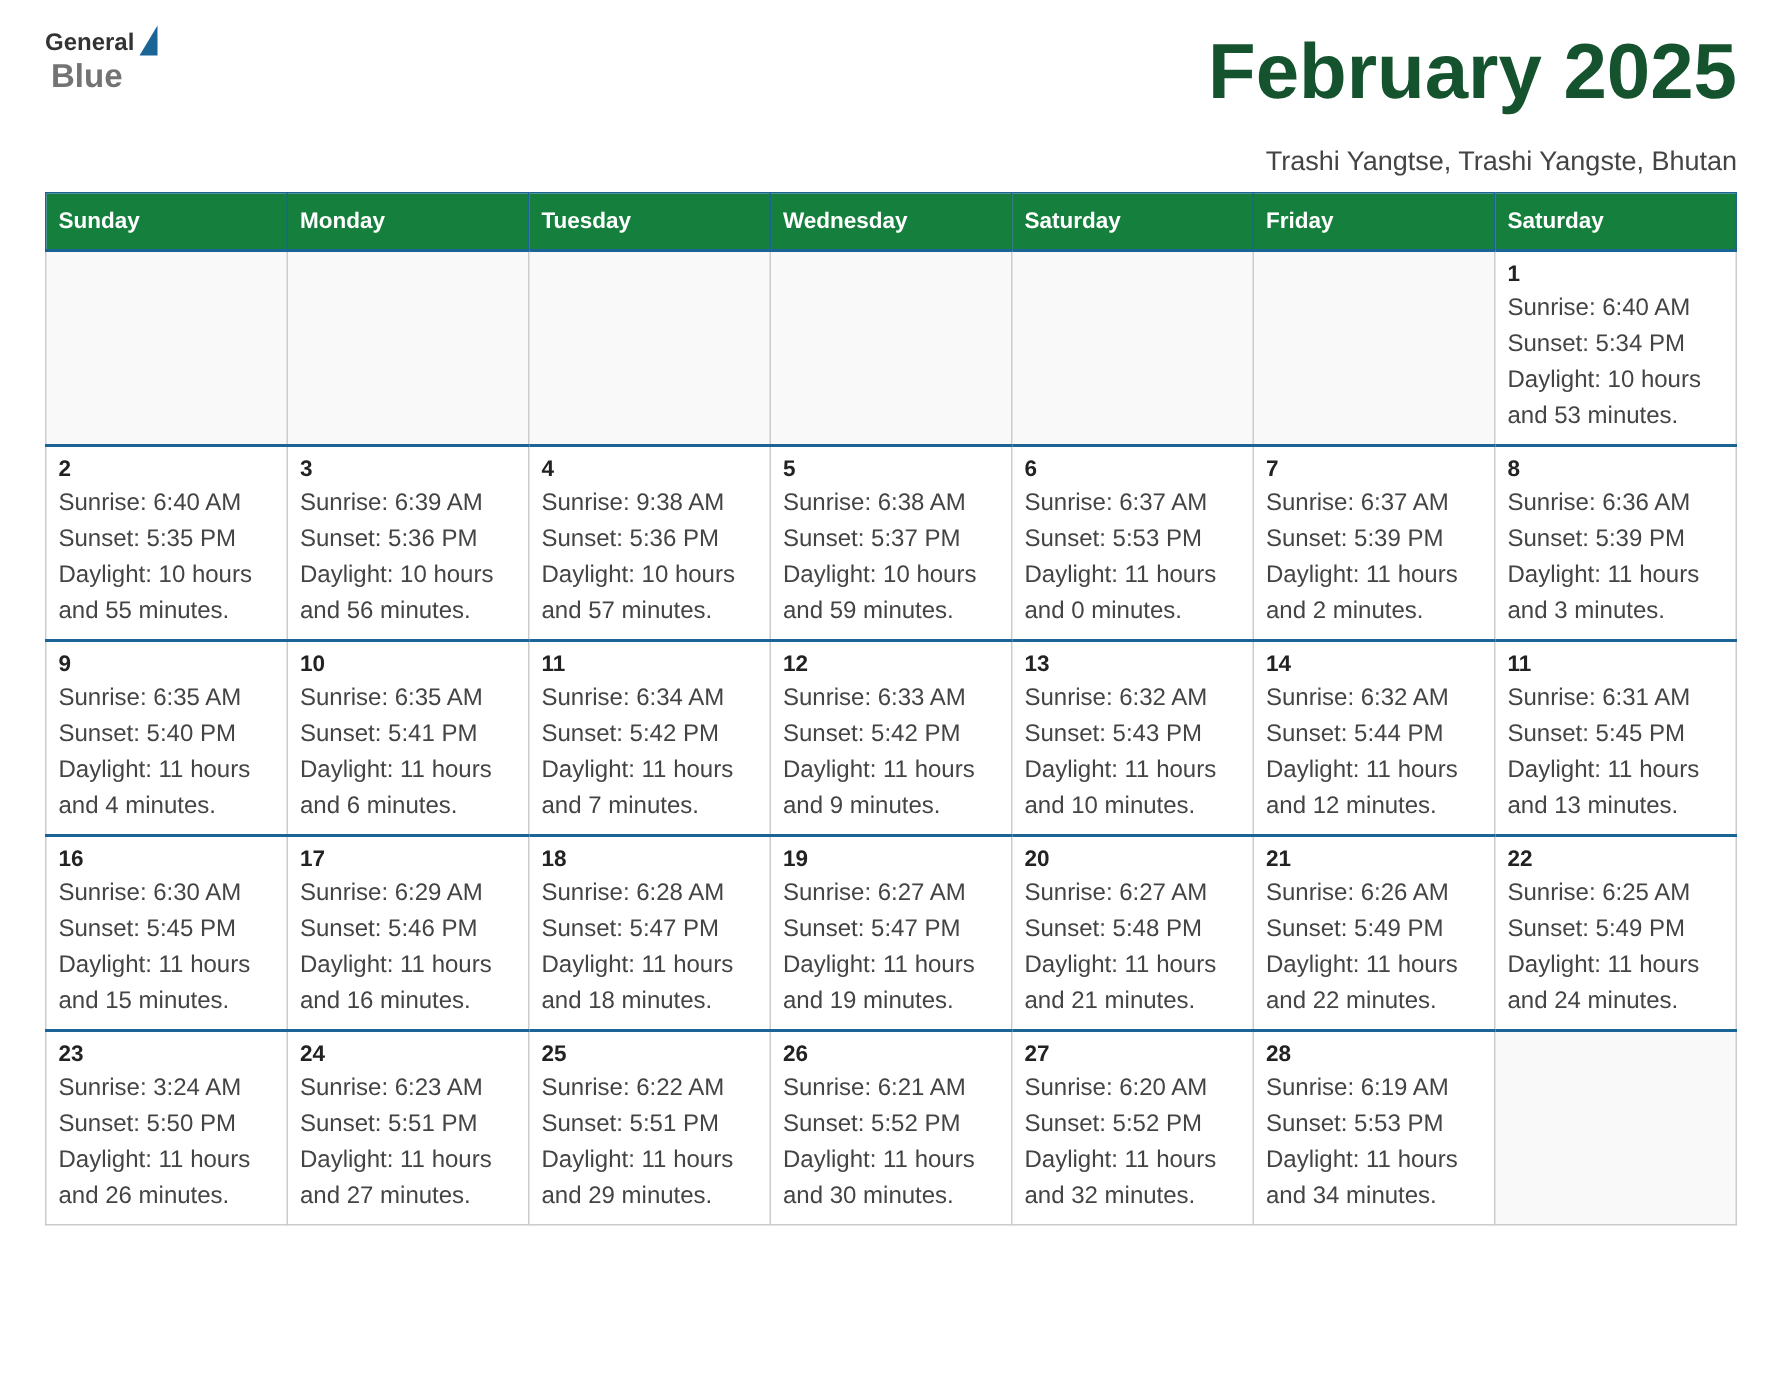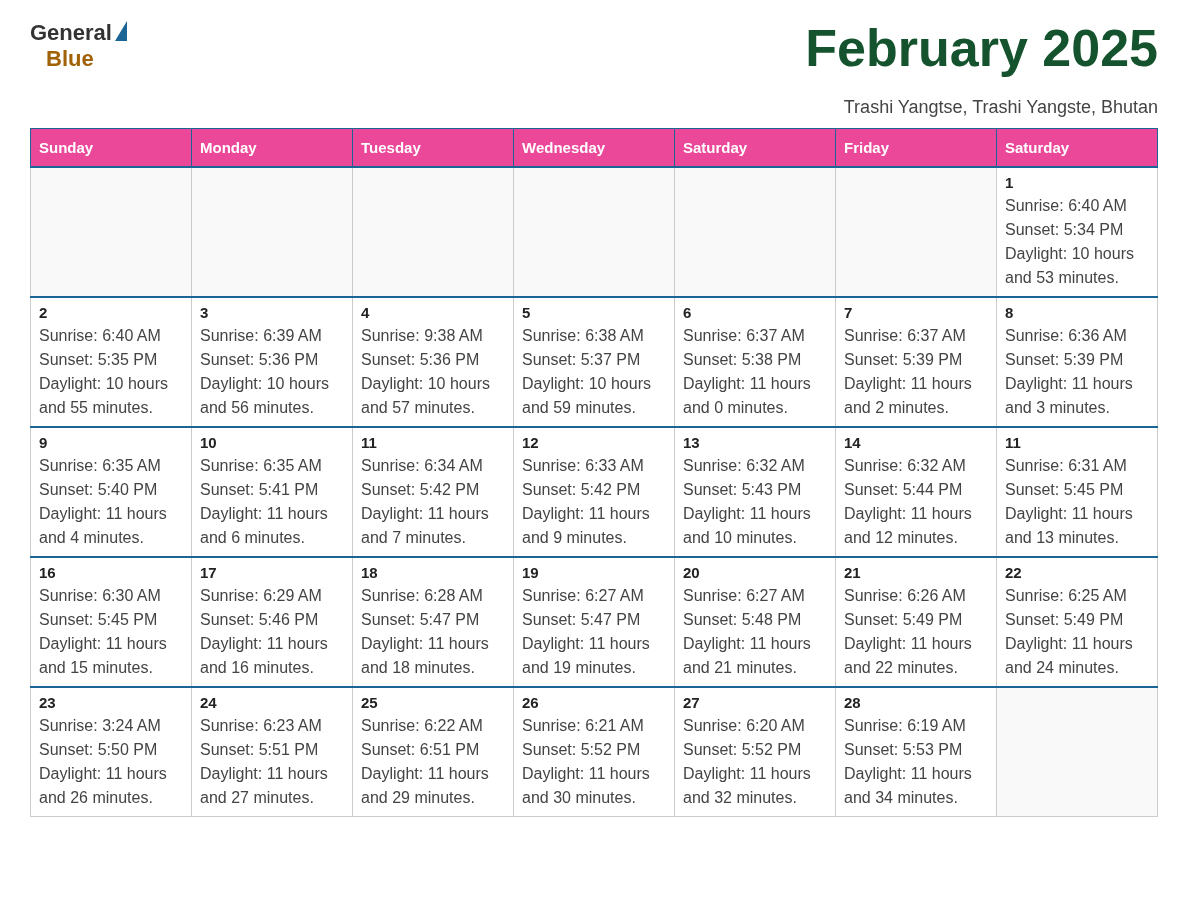--- a/index.html
+++ b/index.html
@@ -19,38 +19,38 @@
     .logo {
       display: flex;
       flex-direction: column;
       align-items: flex-start;
     }
     .logo-top {
       display: flex;
       align-items: center;
     }
     .logo-general {
-      font-size: 22px;
+      font-size: 16px;
       font-weight: bold;
       color: #333;
     }
     .logo-triangle {
       width: 0;
       height: 0;
       border-left: 12px solid transparent;
       border-right: 0px solid transparent;
       border-bottom: 20px solid #1a6496;
       margin-left: 3px;
       margin-top: -4px;
     }
     .logo-bottom {
       font-size: 22px;
       font-weight: bold;
-      color: #a16207;
-      margin-left: 16px;
+      color: #737373;
+      margin-left: 4px;
     }
     .title-section {
       text-align: right;
     }
     .month-year {
       font-size: 52px;
       font-weight: bold;
       color: #14532d;
       line-height: 1.1;
     }
@@ -58,21 +58,21 @@
       font-size: 18px;
       color: #444;
       margin-top: 20px;
     }
     .calendar {
       width: 100%;
       border-collapse: collapse;
       margin-top: 10px;
     }
     .calendar th {
-      background-color: #ec4899;
+      background-color: #15803d;
       color: #fff;
       padding: 10px 8px;
       font-size: 15px;
       font-weight: bold;
       border: 1px solid #1a6496;
       text-align: left;
     }
     .calendar td {
       border: 1px solid #ccc;
       vertical-align: top;
@@ -166,21 +166,21 @@
         </td>
         <td>
           <span class="day-number">5</span>
           <div class="day-info">Sunrise: 6:38 AM
 Sunset: 5:37 PM
 Daylight: 10 hours and 59 minutes.</div>
         </td>
         <td>
           <span class="day-number">6</span>
           <div class="day-info">Sunrise: 6:37 AM
-Sunset: 5:38 PM
+Sunset: 5:53 PM
 Daylight: 11 hours and 0 minutes.</div>
         </td>
         <td>
           <span class="day-number">7</span>
           <div class="day-info">Sunrise: 6:37 AM
 Sunset: 5:39 PM
 Daylight: 11 hours and 2 minutes.</div>
         </td>
         <td>
           <span class="day-number">8</span>
@@ -286,21 +286,21 @@
         </td>
         <td>
           <span class="day-number">24</span>
           <div class="day-info">Sunrise: 6:23 AM
 Sunset: 5:51 PM
 Daylight: 11 hours and 27 minutes.</div>
         </td>
         <td>
           <span class="day-number">25</span>
           <div class="day-info">Sunrise: 6:22 AM
-Sunset: 6:51 PM
+Sunset: 5:51 PM
 Daylight: 11 hours and 29 minutes.</div>
         </td>
         <td>
           <span class="day-number">26</span>
           <div class="day-info">Sunrise: 6:21 AM
 Sunset: 5:52 PM
 Daylight: 11 hours and 30 minutes.</div>
         </td>
         <td>
           <span class="day-number">27</span>

